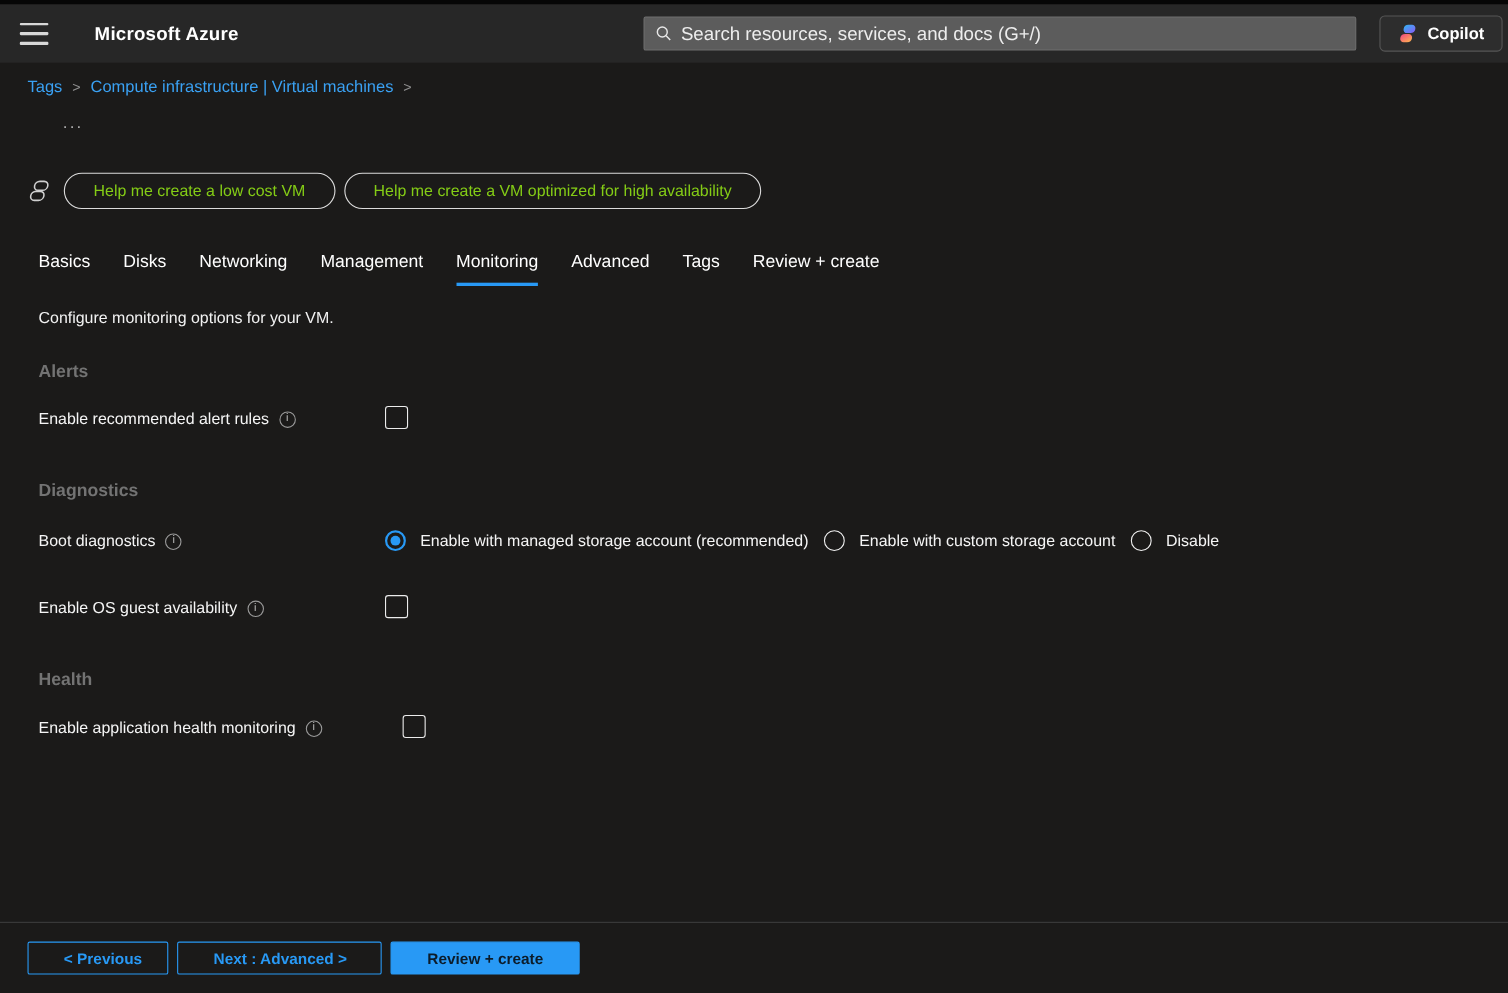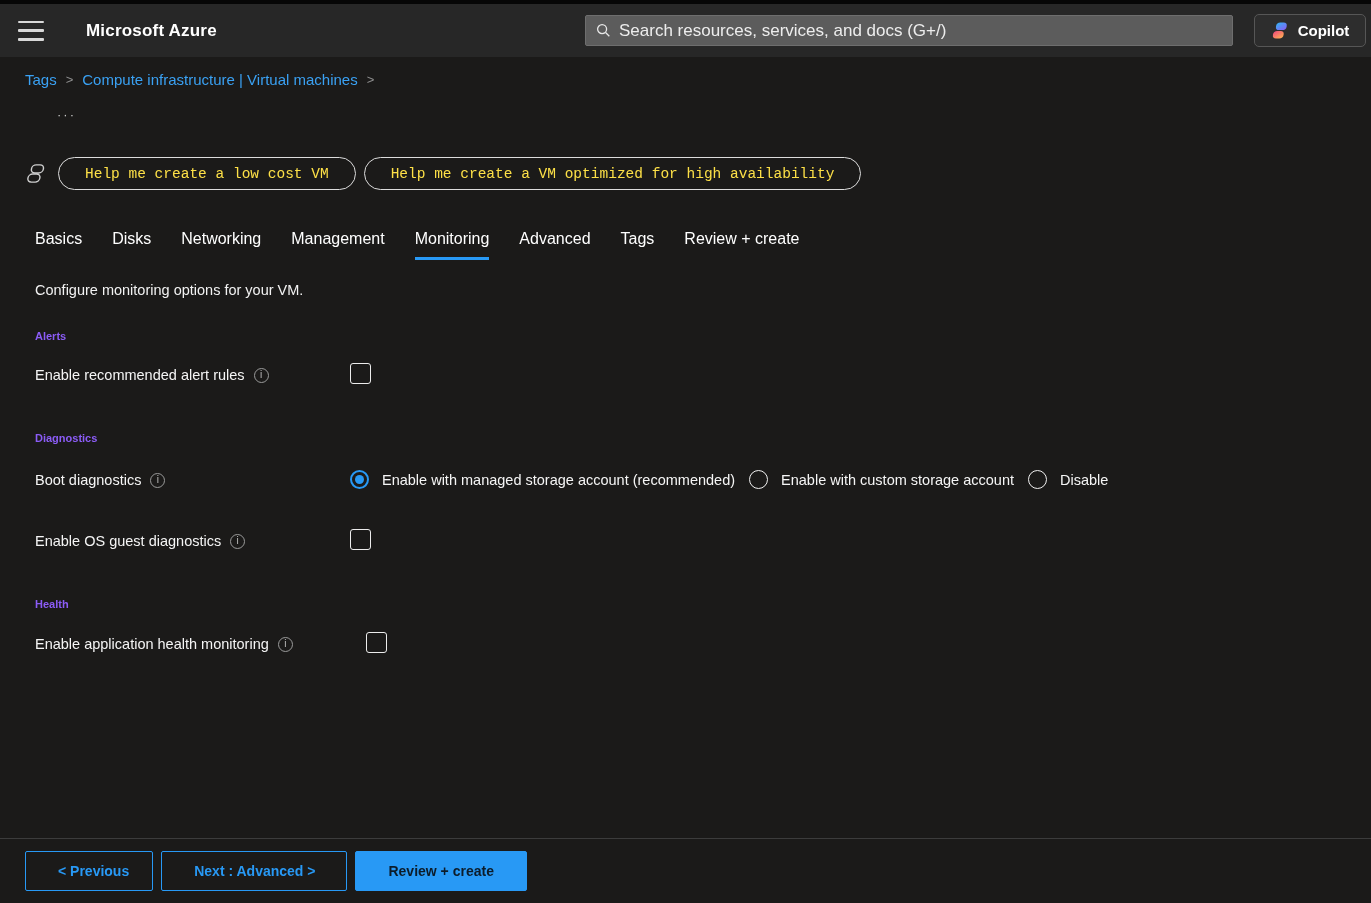--- a/index.html
+++ b/index.html
@@ -106,23 +106,23 @@
     display: flex;
     align-items: center;
     gap: 8px;
   }
   .copilot-outline { margin-right: 2px; display: flex; align-items: center; }
   .pill-btn {
     height: 33px;
     border: 1px solid #dcdcdc;
     border-radius: 17px;
     background: transparent;
-    color: #fde047;
+    color: #84cc16;
     font-size: 14.5px;
-    font-family: Liberation Mono, monospace;
+    font-family: Liberation Sans, sans-serif;
     padding: 0 26px;
     cursor: pointer;
     white-space: nowrap;
   }
   
   .tabs {
     margin: 40px 0 0 35px;
     display: flex;
     gap: 30px;
     font-size: 16px;
@@ -130,21 +130,21 @@
   .tab {
     padding-bottom: 9px;
     cursor: pointer;
     color: #ffffff;
     border-bottom: 3px solid transparent;
   }
   .tab.active { font-weight: 400; border-bottom-color: #2899f5; }
   
   .description { margin: 22px 0 0 35px; font-size: 14.5px; color: #f2f2f2; }
   .form { margin-left: 35px; }
-  .section-heading { font-size: 11px; font-weight: 700; color: #8b5cf6; }
+  .section-heading { font-size: 16px; font-weight: 700; color: #737373; }
   .h-alerts { margin-top: 32px; }
   .h-diagnostics { margin-top: 48px; }
   .h-health { margin-top: 48px; }
   .form-row { display: flex; align-items: flex-start; }
   .r-alert { margin-top: 23px; }
   .r-boot { margin-top: 26px; }
   .r-osguest { margin-top: 42px; }
   .r-health { margin-top: 24px; gap: 16px; }
   .row-label {
     width: 315px;
@@ -203,21 +203,21 @@
     left: 0; right: 0; bottom: 0;
     height: 65px;
     border-top: 1px solid #3c3c3c;
     background: #1b1a19;
     display: flex;
     align-items: center;
     padding-left: 25px;
     gap: 8px;
   }
   .footer button {
-    height: 40px;
+    height: 30px;
     font-size: 14px;
     font-weight: 700;
     font-family: "Liberation Sans", sans-serif;
     border-radius: 2px;
     cursor: pointer;
     padding-left: 32px;
   }
   .btn-outline {
     background: transparent;
     border: 1px solid #2899f5;
@@ -339,21 +339,21 @@
       </div>
       <div class="radio-row">
         <span class="radio"></span>
         <span class="radio-label">Disable</span>
       </div>
     </div>
   </div>
 
   <div class="form-row r-osguest">
     <div class="row-label">
-      <span>Enable OS guest diagnostics</span>
+      <span>Enable OS guest availability</span>
       <i class="info-icon">i</i>
     </div>
     <span class="checkbox"></span>
   </div>
 
   <h2 class="section-heading h-health">Health</h2>
   <div class="form-row r-health">
     <div class="row-label">
       <span>Enable application health monitoring</span>
       <i class="info-icon">i</i>

